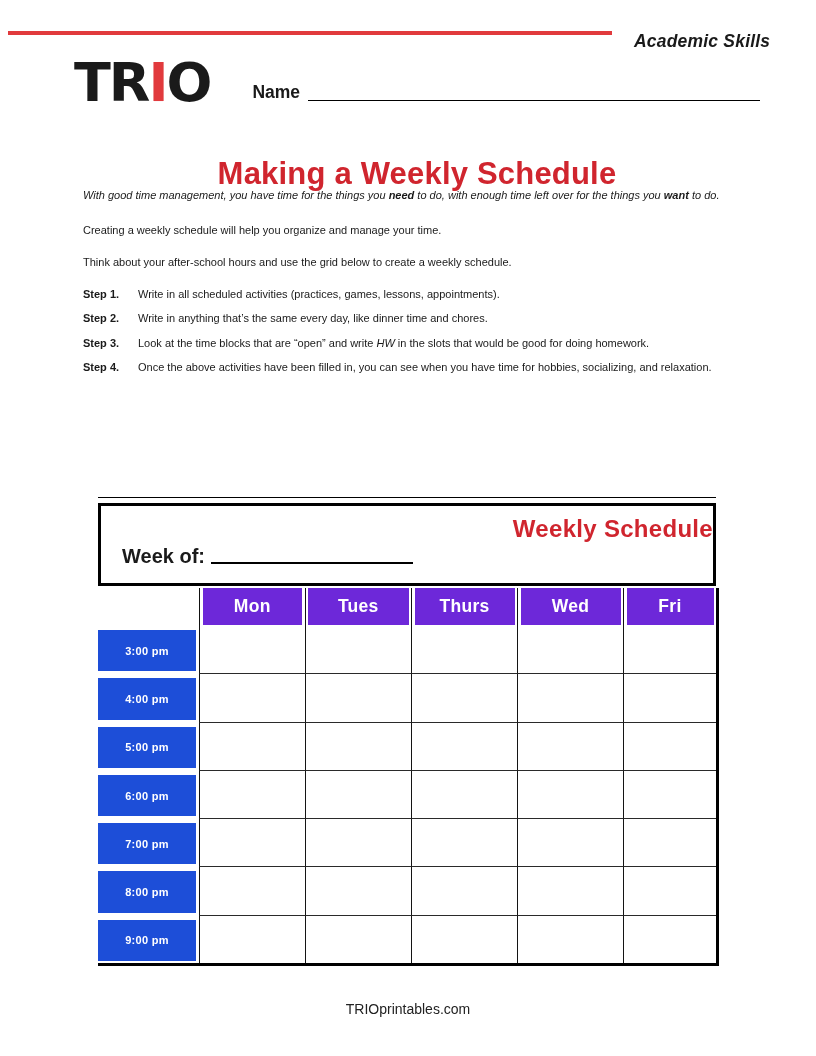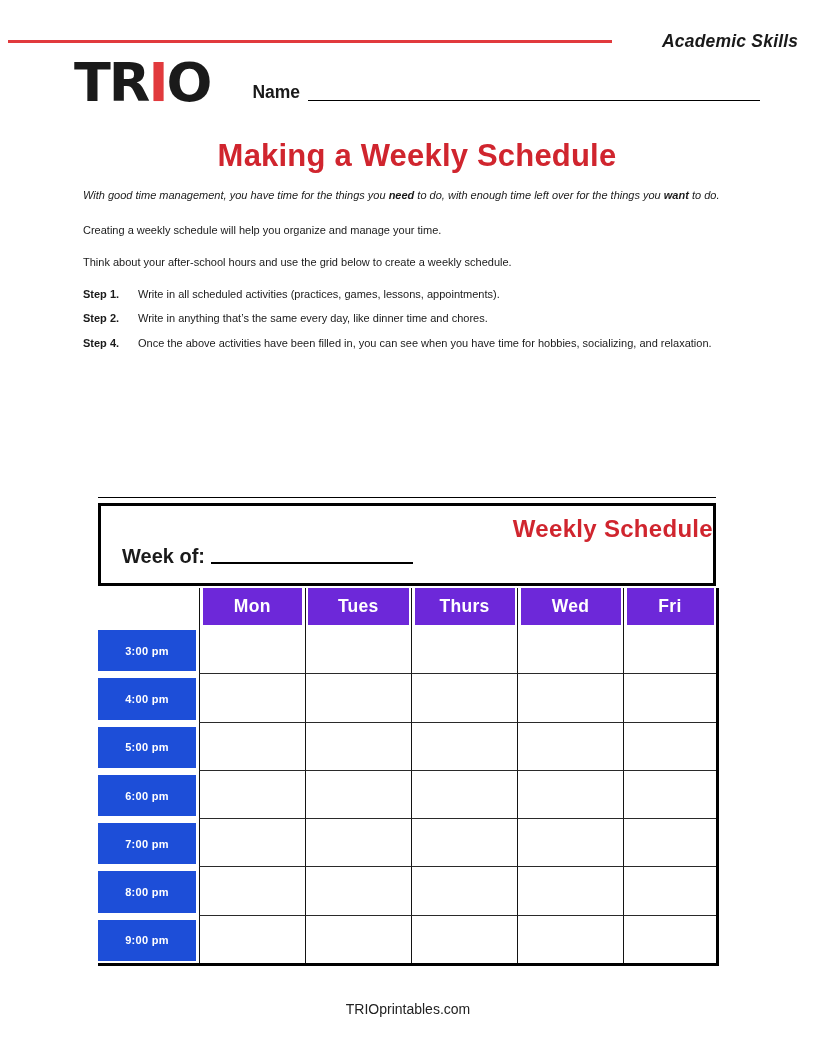--- a/index.html
+++ b/index.html
@@ -5,34 +5,34 @@
   :root { --accent:#d0252e; --bright-red:#e13a3d; --ink:#1a1a1a; }
   * { margin:0; padding:0; box-sizing:border-box; }
   html,body { background:#fff; }
   body {
     width:816px; height:1056px; position:relative;
     font-family:"Liberation Sans", sans-serif; color:var(--ink);
     overflow:hidden;
   }
 
   
-  .header-rule-row { position:absolute; top:31px; left:8px; width:762px; display:flex; align-items:center;gap:28px; }
+  .header-rule-row { position:absolute; top:31px; left:8px; width:762px; display:flex; align-items:flex-start; }
   .red-rule { flex:0 0 604px; height:3.5px; background:var(--bright-red); }
   .category { margin-left:22px; font-size:17.5px; font-weight:bold; font-style:italic; white-space:nowrap; letter-spacing:.2px; }
 
   
   .logo-name-row { position:absolute; top:56px; left:74px; width:686px; display:flex; align-items:flex-end; }
   .logo { font-family:"DejaVu Sans", sans-serif; font-size:54px; font-weight:800; letter-spacing:-2px; line-height:1; white-space:nowrap; }
   .logo .red { color:var(--bright-red); }
   .name-row { display:flex; align-items:flex-end; flex:1; margin-left:42px; padding-bottom:9px; }
   .name-label { font-size:17.5px; font-weight:bold; line-height:1; }
   .name-line { flex:1; height:2px; border-bottom:1.6px solid #000; margin-left:8px; }
 
   
-  .page-title { position:absolute; top:138px; left:0; width:816px; padding-left:18px; text-align:center;
+  .page-title { position:absolute; top:156px; left:0; width:816px; padding-left:18px; text-align:center;
     font-size:31px; font-weight:bold; color:var(--accent); letter-spacing:.2px; }
 
   
   .content { position:absolute; top:187px; left:83px; width:650px; font-size:11px; line-height:1.5; }
   .intro { font-style:italic; }
   .intro b { font-weight:bold; }
   .emphasis { font-weight:normal; margin-top:18px; }
   .instruction { margin-top:16px; }
   .steps { margin-top:15px; }
   .step { display:flex; margin-bottom:8px; }
@@ -90,20 +90,24 @@
   <div class="steps">
     <div class="step">
       <span class="step-label">Step 1.</span>
       <span class="step-text">Write in all scheduled activities (practices, games, lessons, appointments).</span>
     </div>
     <div class="step">
       <span class="step-label">Step 2.</span>
       <span class="step-text">Write in anything that’s the same every day, like dinner time and chores.</span>
     </div>
     <div class="step">
+      <span class="step-label">Step 3.</span>
+      <span class="step-text"><span>Look at the time blocks that are “open” and write </span><i>HW</i><span> in the slots that would be good for doing homework.</span></span>
+    </div>
+    <div class="step">
       <span class="step-label">Step 4.</span>
       <span class="step-text">Once the above activities have been filled in, you can see when you have time for hobbies, socializing, and relaxation.</span>
     </div>
   </div>
 </div>
 
 <div class="schedule">
   <div class="title-box">
     <div class="sched-title">Weekly Schedule</div>
     <div class="week-of">

